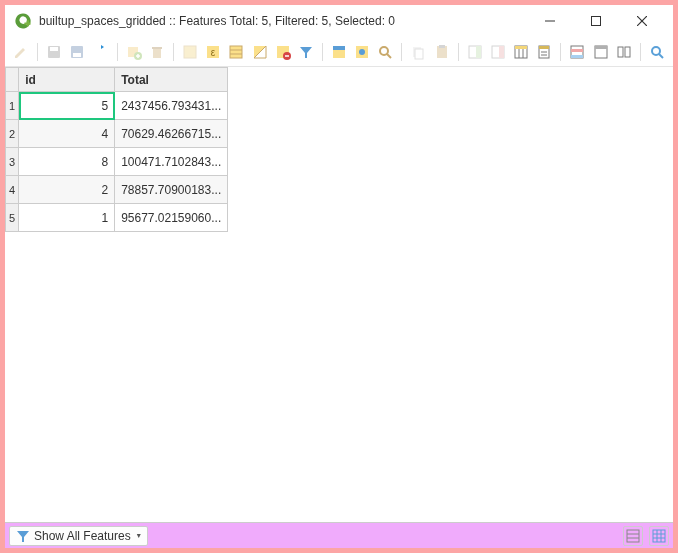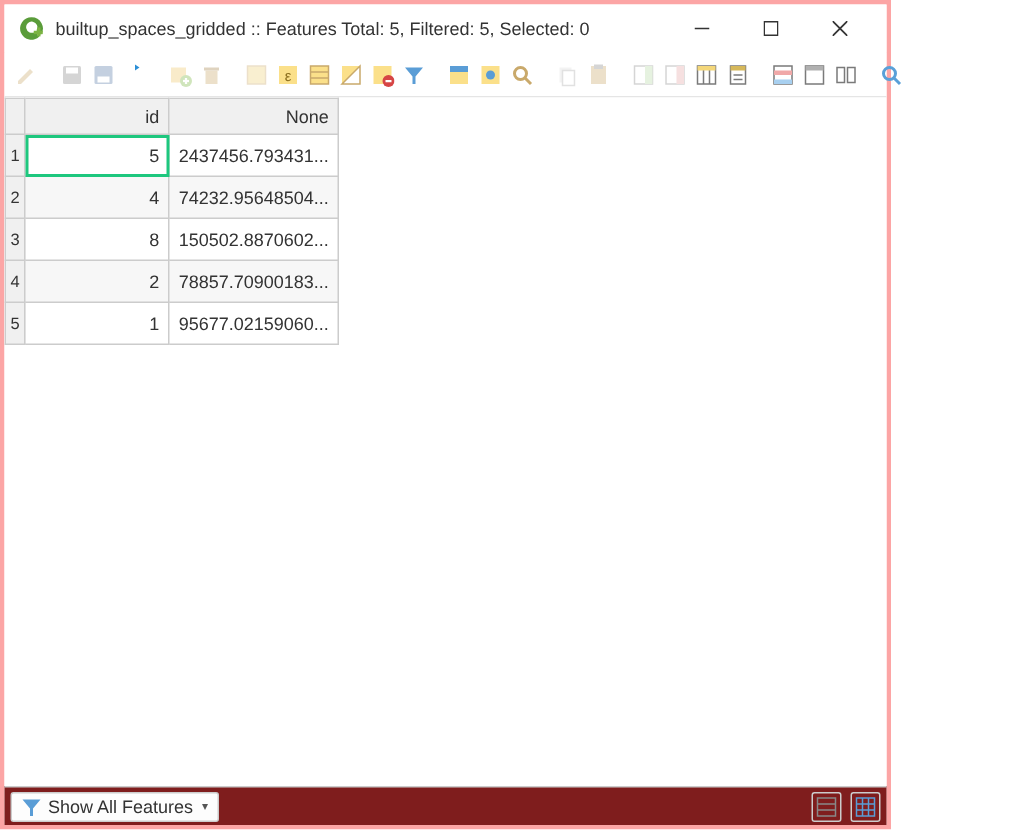--- a/index.html
+++ b/index.html
@@ -1,36 +1,36 @@
 <!DOCTYPE html>
 <html><head>
 <meta charset="utf-8">
 <style>
 *{box-sizing:border-box;margin:0;padding:0}
 body{font-family:"Segoe UI",Tahoma,sans-serif;font-size:12px;color:#333;background:#fff;overflow:hidden}
-.window{width:594px;height:553px;display:flex;flex-direction:column;border:3px solid #fca5a5;background:#fff}
+.window{width:678px;height:553px;display:flex;flex-direction:column;border:5px solid #fca5a5;background:#fff}
 .titlebar{height:32px;display:flex;align-items:center;padding:0 8px;background:#fff}
 .app-icon{width:20px;height:20px;margin-right:6px;display:flex;align-items:center;justify-content:center}
 .title-text{flex:1;font-size:12px;color:#333}
 .win-controls{display:flex;gap:0}
 .win-btn{width:46px;height:30px;display:flex;align-items:center;justify-content:center;cursor:pointer}
 .toolbar{height:30px;display:flex;align-items:center;padding:0 6px;gap:3px;border-bottom:1px solid #e5e5e5;background:#fff}
 .tb-btn{width:22px;height:22px;display:flex;align-items:center;justify-content:center;cursor:pointer;border:1px solid transparent;border-radius:2px}
 .tb-btn.disabled{opacity:0.35;cursor:default}
 .tb-sep{width:1px;height:18px;background:#ddd;margin:0 3px}
 .content{flex:1;background:#fff;overflow:auto;position:relative}
 .attr-table{border-collapse:collapse;font-size:12px}
-.attr-table th{background:#f0f0f0;border:1px solid #ccc;padding:4px 6px;font-weight:normal;color:#333;text-align:right;height:24px}
+.attr-table th{background:#f0f0f0;border:1px solid #ccc;padding:4px 6px;font-weight:bold;color:#333;text-align:left;height:24px}
 .attr-table th.rowhead{width:12px;min-width:12px;padding:0 3px;font-size:11px}
 .attr-table th.col{width:96px}
 .attr-table td{border:1px solid #ccc;padding:0 6px;height:28px;text-align:right;white-space:nowrap}
 .attr-table td.rownum{background:#f0f0f0;text-align:center;width:12px;padding:0 3px;font-size:11px}
 .attr-table tr.even td.data{background:#f7f7f7}
 .attr-table td.selected{outline:2px solid #1ec77e;outline-offset:-2px;background:#fff}
-.statusbar{height:26px;border-top:1px solid #ccc;display:flex;align-items:center;padding:0 4px;gap:6px;background:#7f1d1d}
+.statusbar{height:26px;border-top:1px solid #ccc;display:flex;align-items:center;padding:0 4px;gap:6px;background:#f0abfc}
 .filter-btn{height:20px;display:flex;align-items:center;gap:4px;padding:0 6px;border:1px solid #ccc;border-radius:2px;cursor:pointer;font-size:12px;background:#fdfdfd}
 .spacer{flex:1}
 .sb-icon{width:20px;height:20px;display:flex;align-items:center;justify-content:center;border:1px solid #ccc;border-radius:2px;cursor:pointer}
 .dropdown-arrow{font-size:8px;color:#555;margin-left:2px}
 </style>
 </head>
 <body>
 <div class="window">
   <div class="titlebar">
     <span class="app-icon">
@@ -227,38 +227,38 @@
         </svg>
       </div>
   </div>
 
   <div class="content">
     <table class="attr-table">
       <thead>
         <tr>
           <th class="rowhead"></th>
           <th class="col">id</th>
-          <th class="col">None</th>
+          <th class="col">Total</th>
         </tr>
       </thead>
       <tbody id="tbody">
           <tr>
             <td class="rownum">1</td>
             <td class="data selected">5</td>
             <td class="data">2437456.793431...</td>
           </tr>
           <tr class="even">
             <td class="rownum">2</td>
             <td class="data">4</td>
-            <td class="data">74232.95648504...</td>
+            <td class="data">70629.46266715...</td>
           </tr>
           <tr>
             <td class="rownum">3</td>
             <td class="data">8</td>
-            <td class="data">150502.8870602...</td>
+            <td class="data">100471.7102843...</td>
           </tr>
           <tr class="even">
             <td class="rownum">4</td>
             <td class="data">2</td>
             <td class="data">78857.70900183...</td>
           </tr>
           <tr>
             <td class="rownum">5</td>
             <td class="data">1</td>
             <td class="data">95677.02159060...</td>

